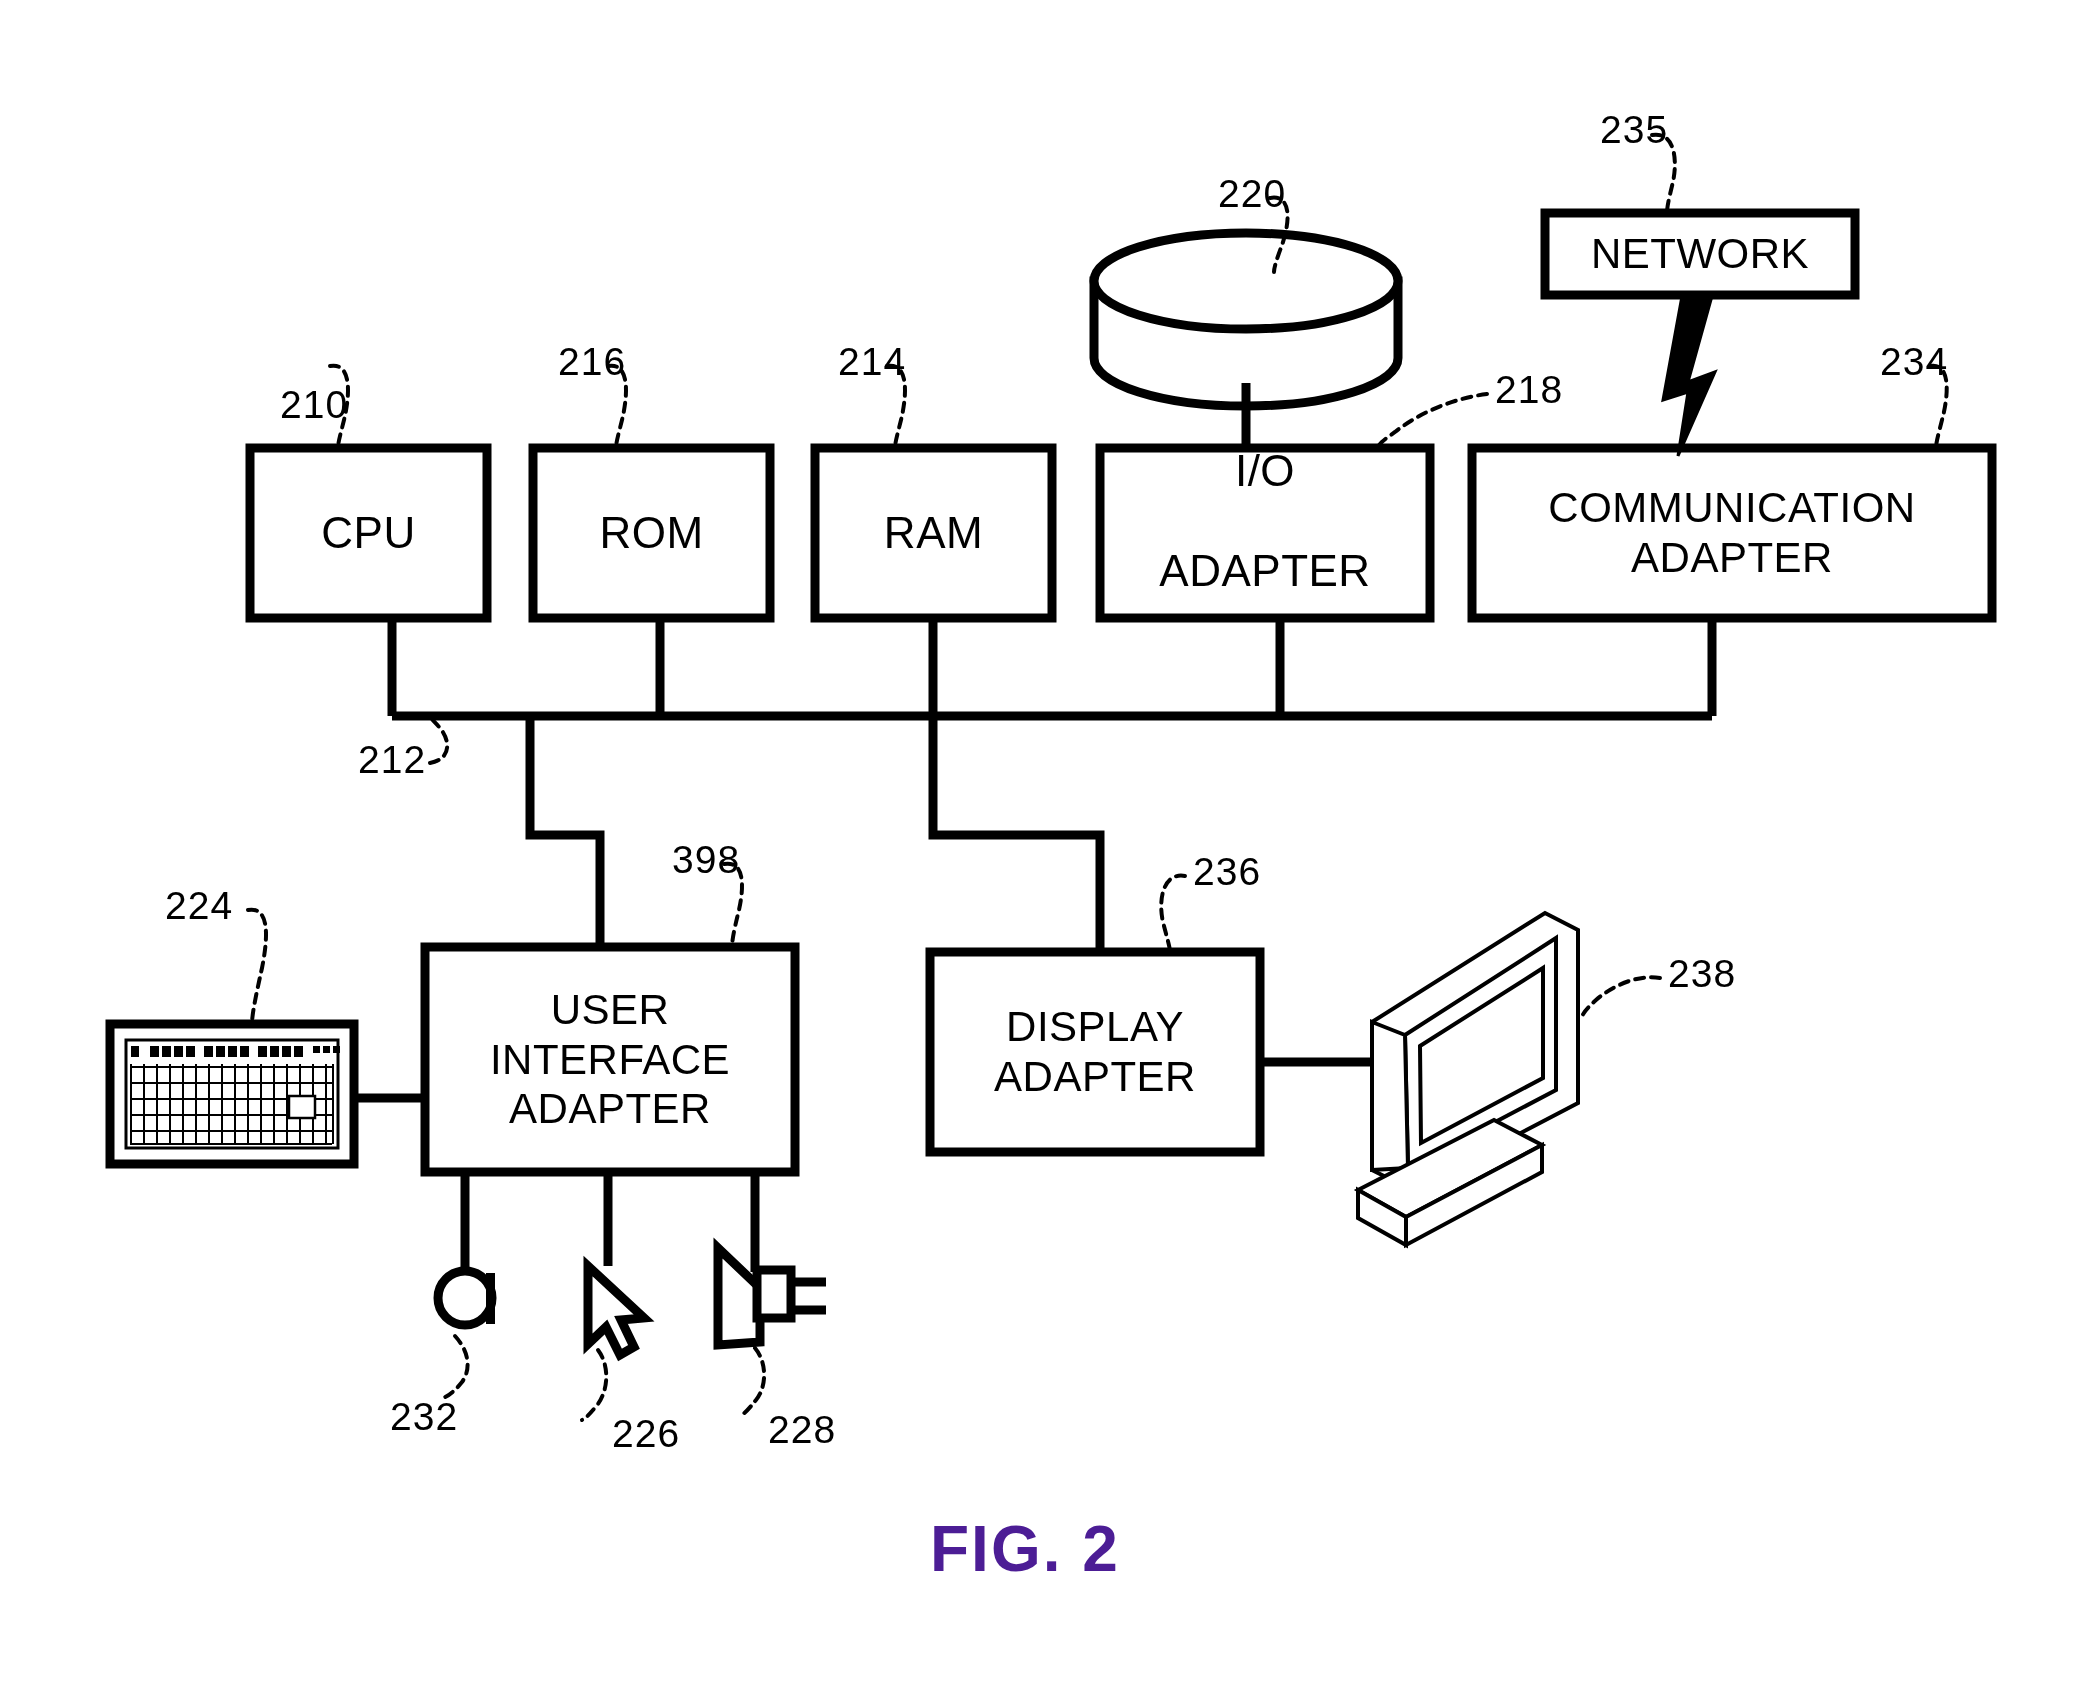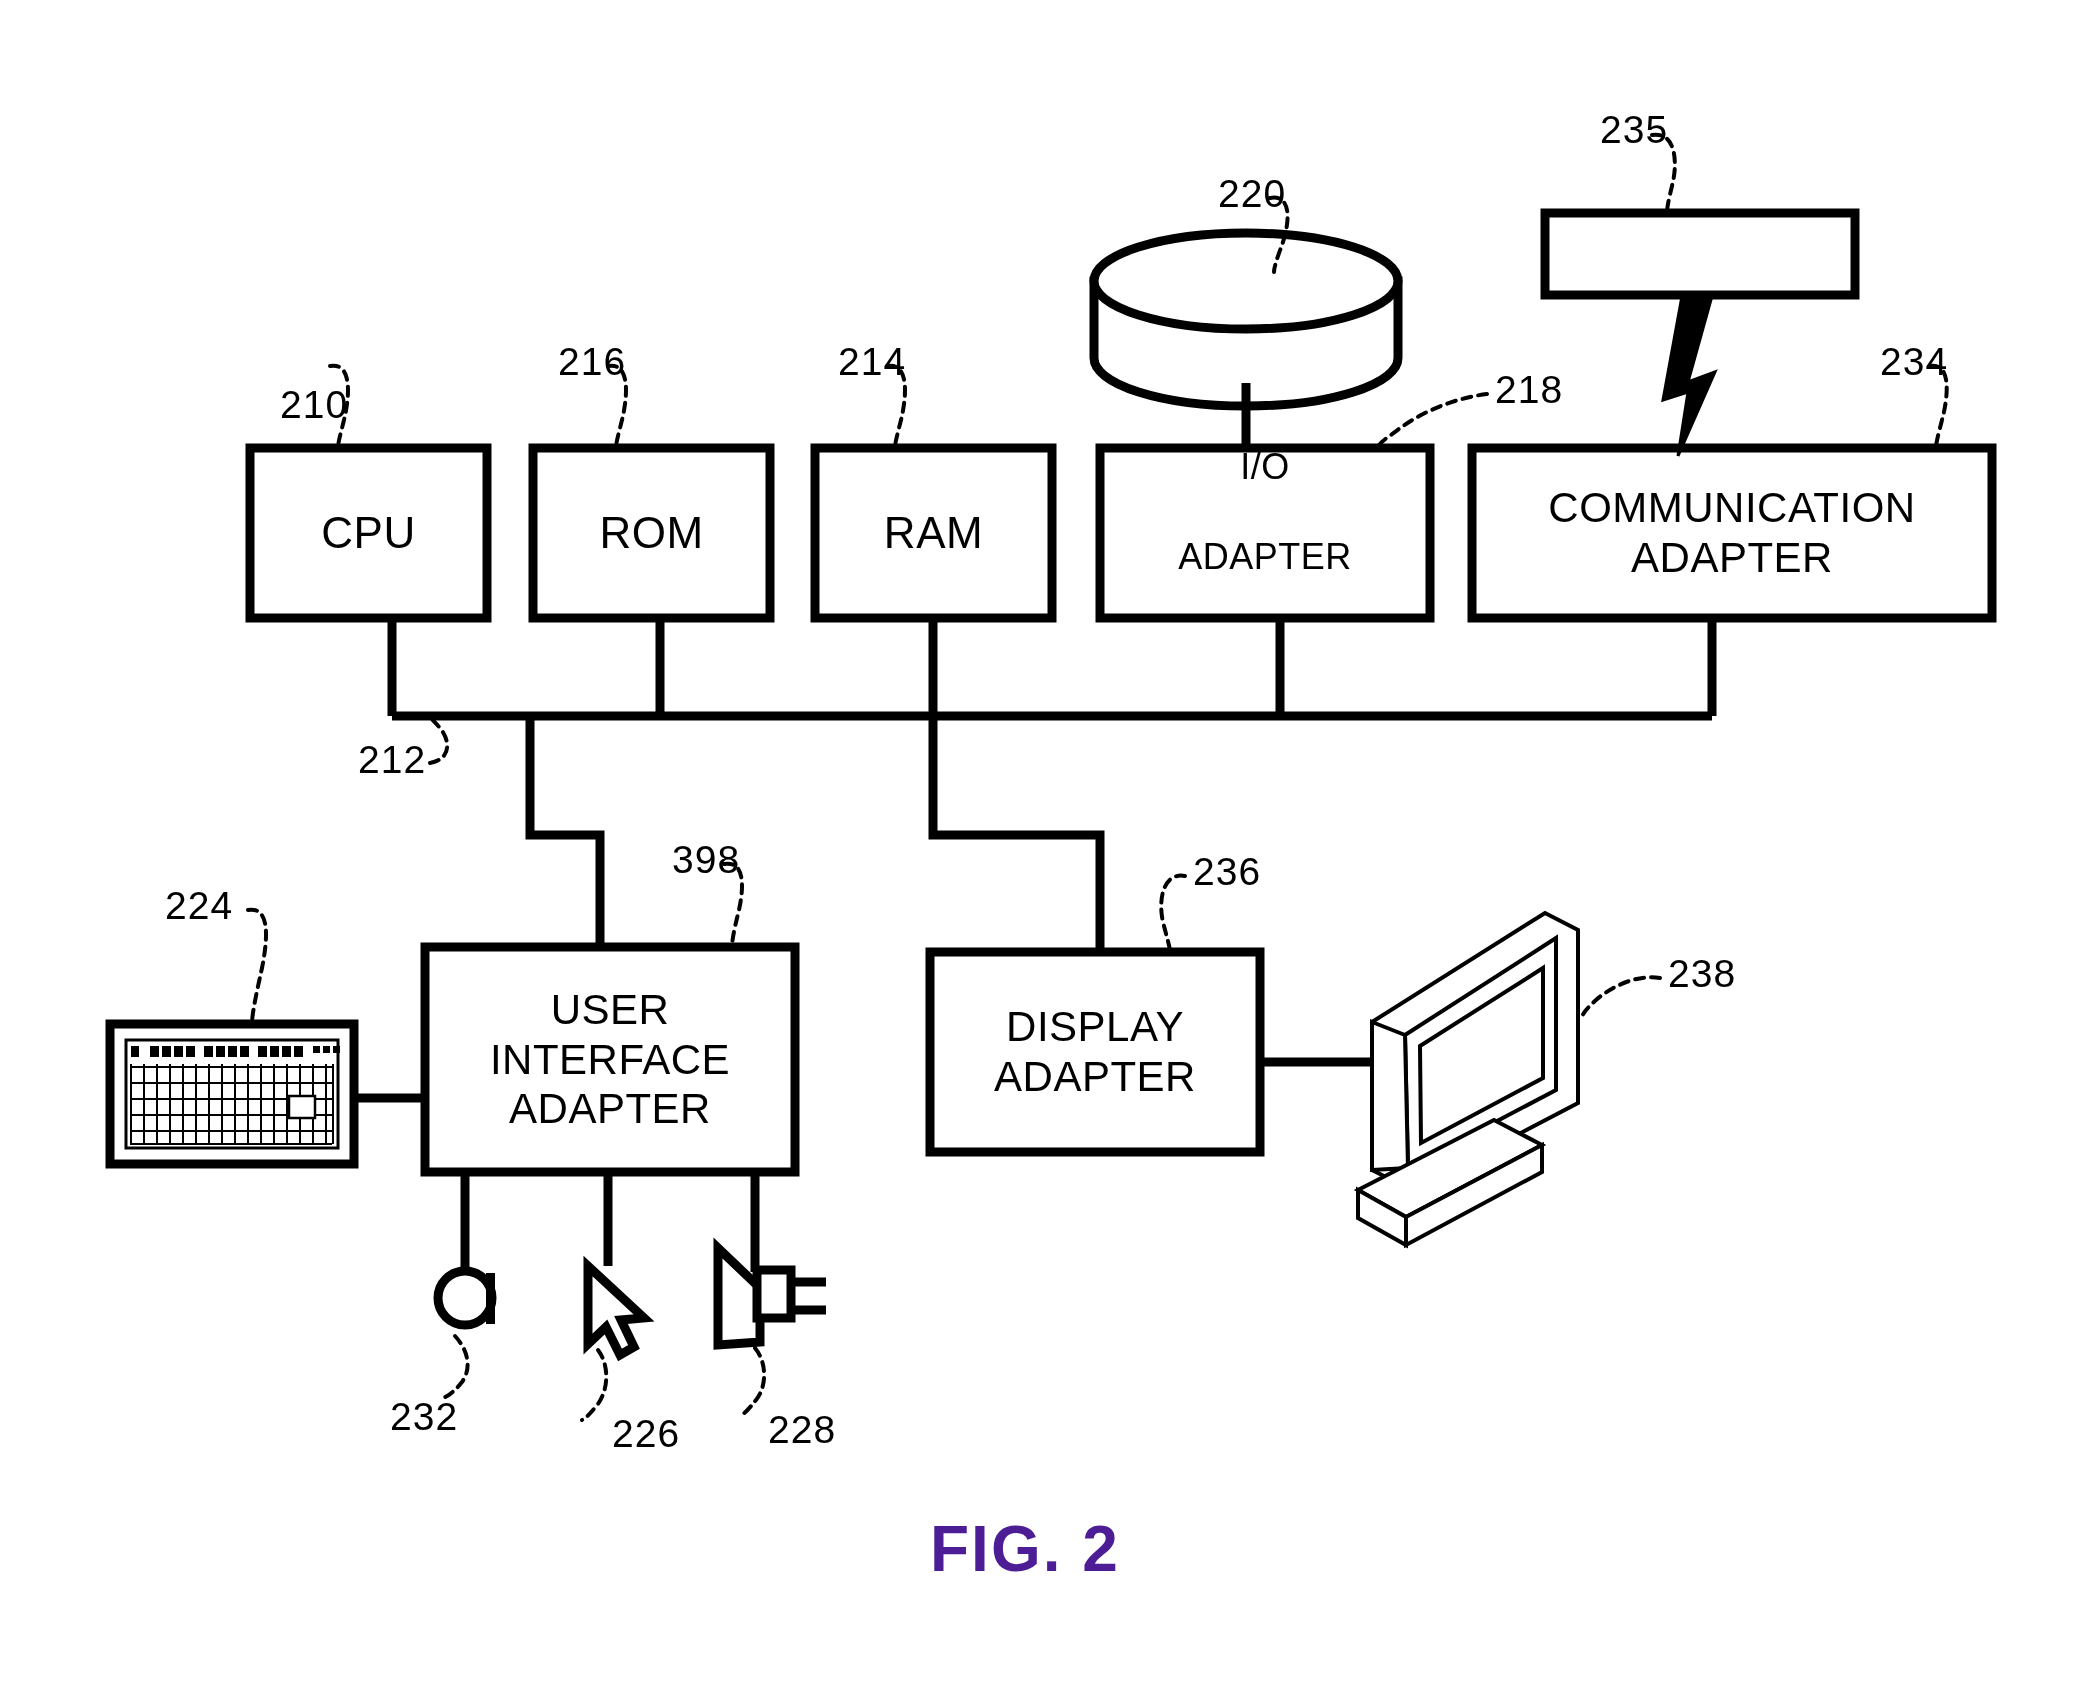--- a/index.html
+++ b/index.html
@@ -183,29 +183,32 @@
 
   <div class="boxlabel" style="left:250px;top:448px;width:237px;height:170px;font-size:44px;">
     <span>CPU</span>
   </div>
   <div class="boxlabel" style="left:533px;top:448px;width:237px;height:170px;font-size:44px;">
     <span>ROM</span>
   </div>
   <div class="boxlabel" style="left:815px;top:448px;width:237px;height:170px;font-size:44px;">
     <span>RAM</span>
   </div>
-  <div class="boxlabel" style="left:1100px;top:427px;width:330px;height:170px;font-size:36px;gap:48px;">
+  <div class="boxlabel" style="left:1100px;top:436px;width:330px;height:170px;font-size:44px;gap:48px;">
     <span>I/O</span>
     <span>ADAPTER</span>
   </div>
   <div class="boxlabel" style="left:1472px;top:448px;width:520px;height:170px;font-size:42px;">
     <span>COMMUNICATION</span>
     <span>ADAPTER</span>
   </div>
 
+  <div class="boxlabel" style="left:1545px;top:213px;width:310px;height:82px;font-size:42px;">
+    <span>NETWORK</span>
+  </div>
 
   <div class="boxlabel" style="left:425px;top:947px;width:370px;height:225px;font-size:42px;justify-content:center;">
     <span>USER</span>
     <span>INTERFACE</span>
     <span>ADAPTER</span>
   </div>
   <div class="boxlabel" style="left:930px;top:952px;width:330px;height:200px;font-size:42px;">
     <span>DISPLAY</span>
     <span>ADAPTER</span>
   </div>

